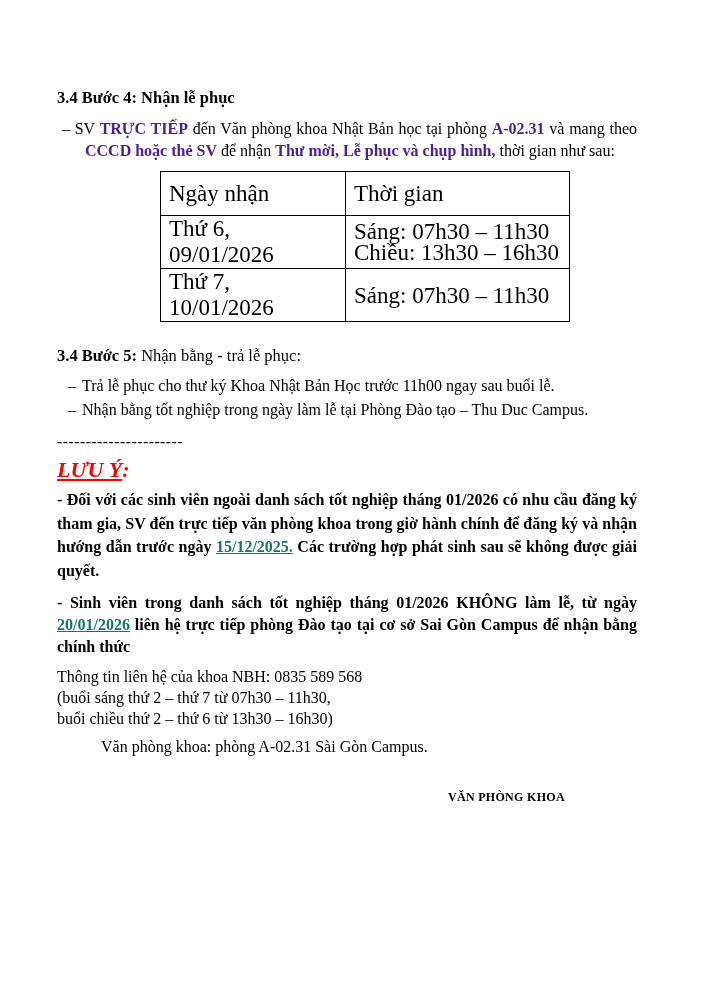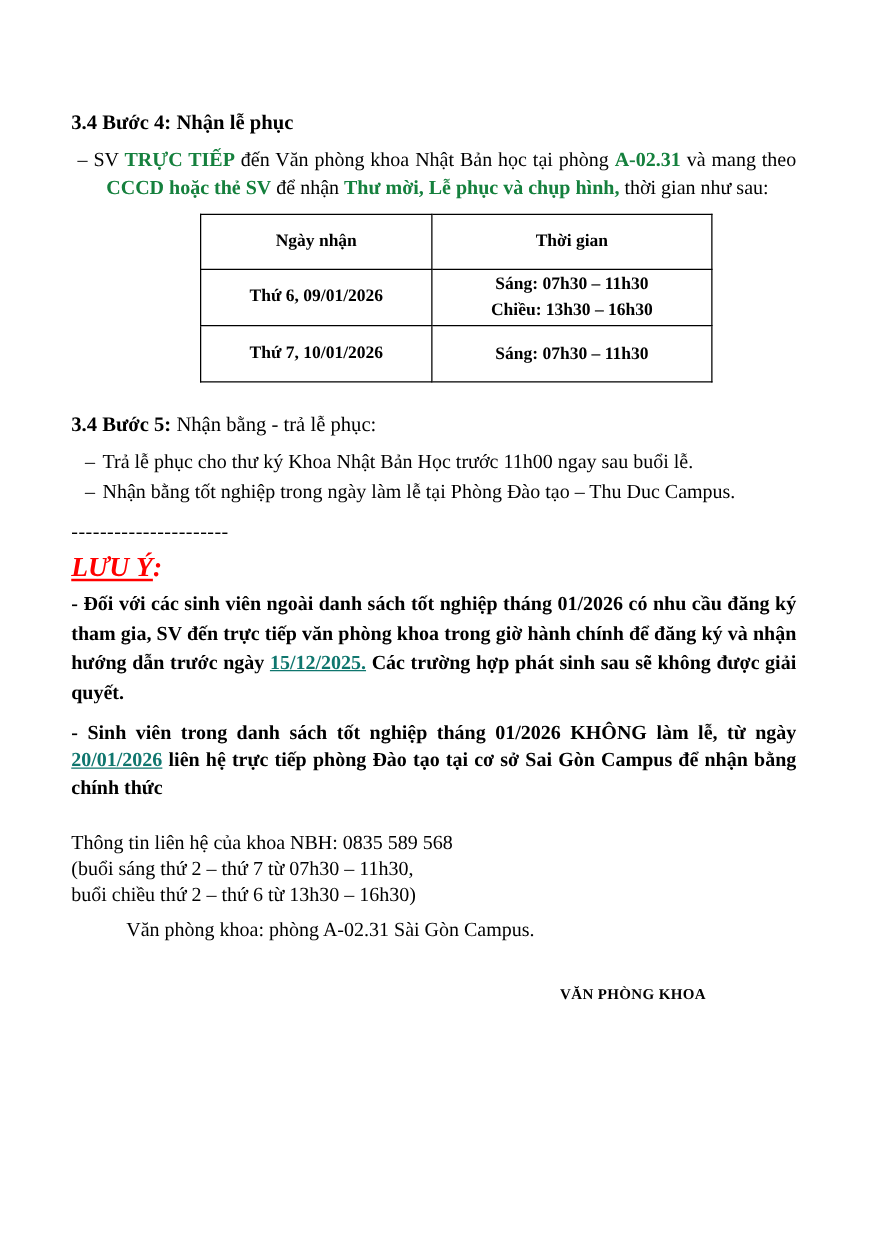--- a/index.html
+++ b/index.html
@@ -16,30 +16,30 @@
     overflow: hidden;
   }
   .h-step { font-weight: bold; font-size: 16.5px; line-height: 20px; }
   .step4-para {
     margin-top: 10px;
     line-height: 22px;
     text-align: justify;
     padding-left: 28px;
     text-indent: -23px;
   }
-  .run-red { color: #15803d; font-weight: bold; }
+  .run-red { color: #4c1d95; font-weight: bold; }
   .run-red-underline { color: #0f766e; font-weight: bold; text-decoration: underline; }
 
   .tbl-wrap { margin-top: 9px; margin-left: 103px; }
   table.schedule { border-collapse: collapse; }
   table.schedule th, table.schedule td {
     border: 1.5px solid #000000;
-    font-weight: bold;
-    font-size: 14px;
-    text-align: center;
+    font-weight: normal;
+    font-size: 23px;
+    text-align: left;
     padding: 0 8px;
   }
   table.schedule th { height: 43px; }
   td.col-date { width: 168px; height: 44px; }
   td.col-time { width: 207px; line-height: 21px; }
 
   .h-step5 { margin-top: 24px; font-size: 16.5px; line-height: 20px; }
   .h-step5 .bold { font-weight: bold; }
 
   .bullets { margin-top: 8px; }
@@ -48,21 +48,21 @@
 
   .separator { margin-top: 11px; line-height: 18px; font-size: 16px; letter-spacing: 0.4px; }
 
   .notes-title { margin-top: 8px; font-size: 22px; line-height: 21px; color: #ff0000; font-weight: bold; font-style: italic; }
   .notes-title .t { text-decoration: underline; }
 
   .note-para { font-weight: bold; line-height: 23.5px; text-align: justify; }
   .note-para.p1 { margin-top: 8px; }
   .note-para.p2 { margin-top: 10px; line-height: 22px; }
 
-  .contact { margin-top: 22px; line-height: 21px; }
+  .contact { margin-top: 8px; line-height: 21px; }
   .office-line { margin-top: 7px; line-height: 21px; margin-left: 44px; }
 
   .signature {
     margin-top: 33px;
     margin-left: 391px;
     font-weight: bold;
     font-size: 12px;
     letter-spacing: 0.3px;
   }
 </style>

